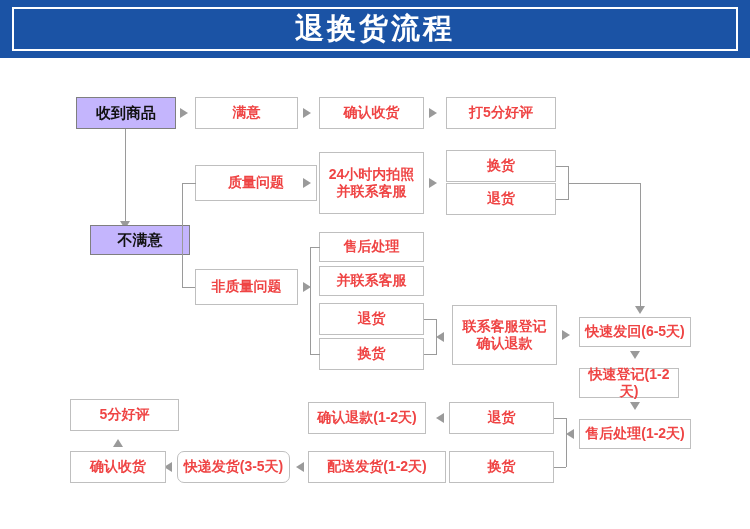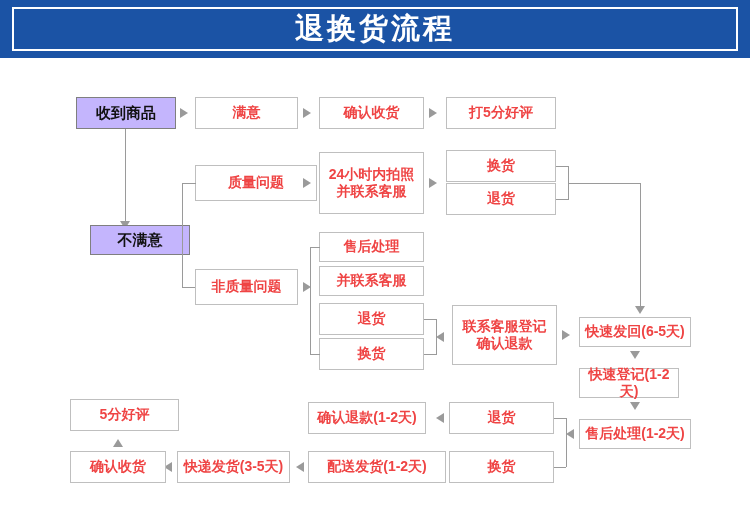--- a/index.html
+++ b/index.html
@@ -211,21 +211,21 @@
   <div class="node plain" style="left:449px; top:451px; width:105px; height:32px;">换货</div>
 
   <div class="tri left" style="left:436px; top:413px;"></div>
   <div class="tri left" style="left:436px; top:462px;"></div>
 
   <div class="node plain" style="left:308px; top:402px; width:118px; height:32px;">确认退款(1-2天)</div>
   <div class="node plain" style="left:308px; top:451px; width:138px; height:32px;">配送发货(1-2天)</div>
 
   <div class="tri left" style="left:296px; top:462px;"></div>
 
-  <div class="node plain" style="left:177px; top:451px; width:113px; height:32px;">快递发货(3-5天)</div>
+  <div class="node plain" style="left:177px; top:451px; width:113px; height:32px;border-radius:7px;">快递发货(3-5天)</div>
 
   <div class="tri left" style="left:164px; top:462px;"></div>
 
   <div class="node plain" style="left:70px; top:451px; width:96px; height:32px;">确认收货</div>
 
   <div class="tri up" style="left:113px; top:439px;"></div>
 
   <div class="node plain" style="left:70px; top:399px; width:109px; height:32px;">5分好评</div>
 
 </div>

